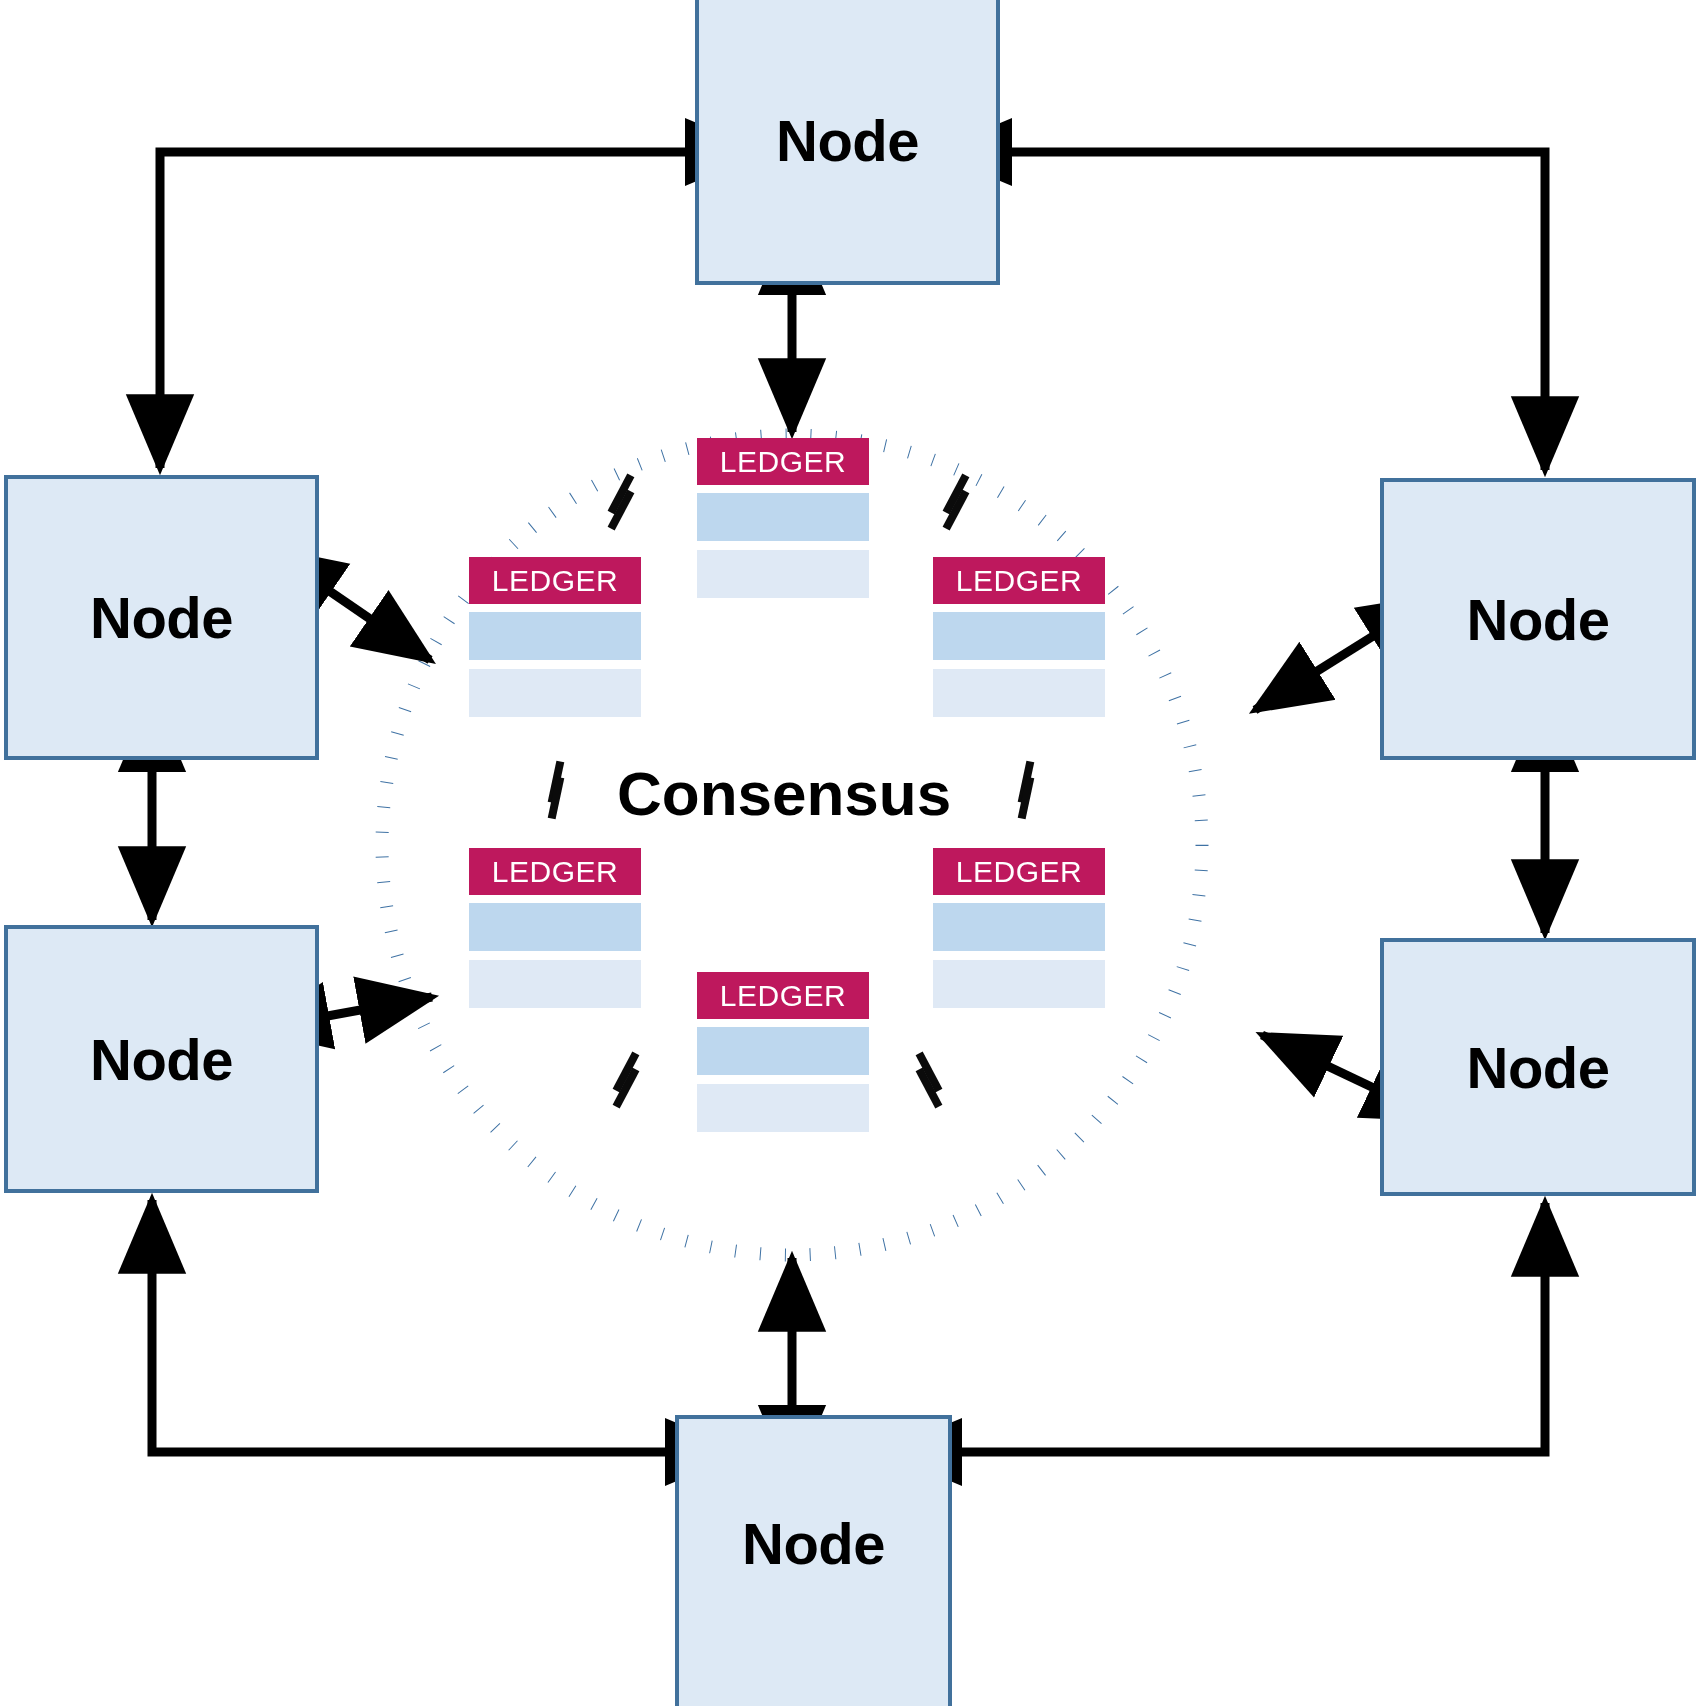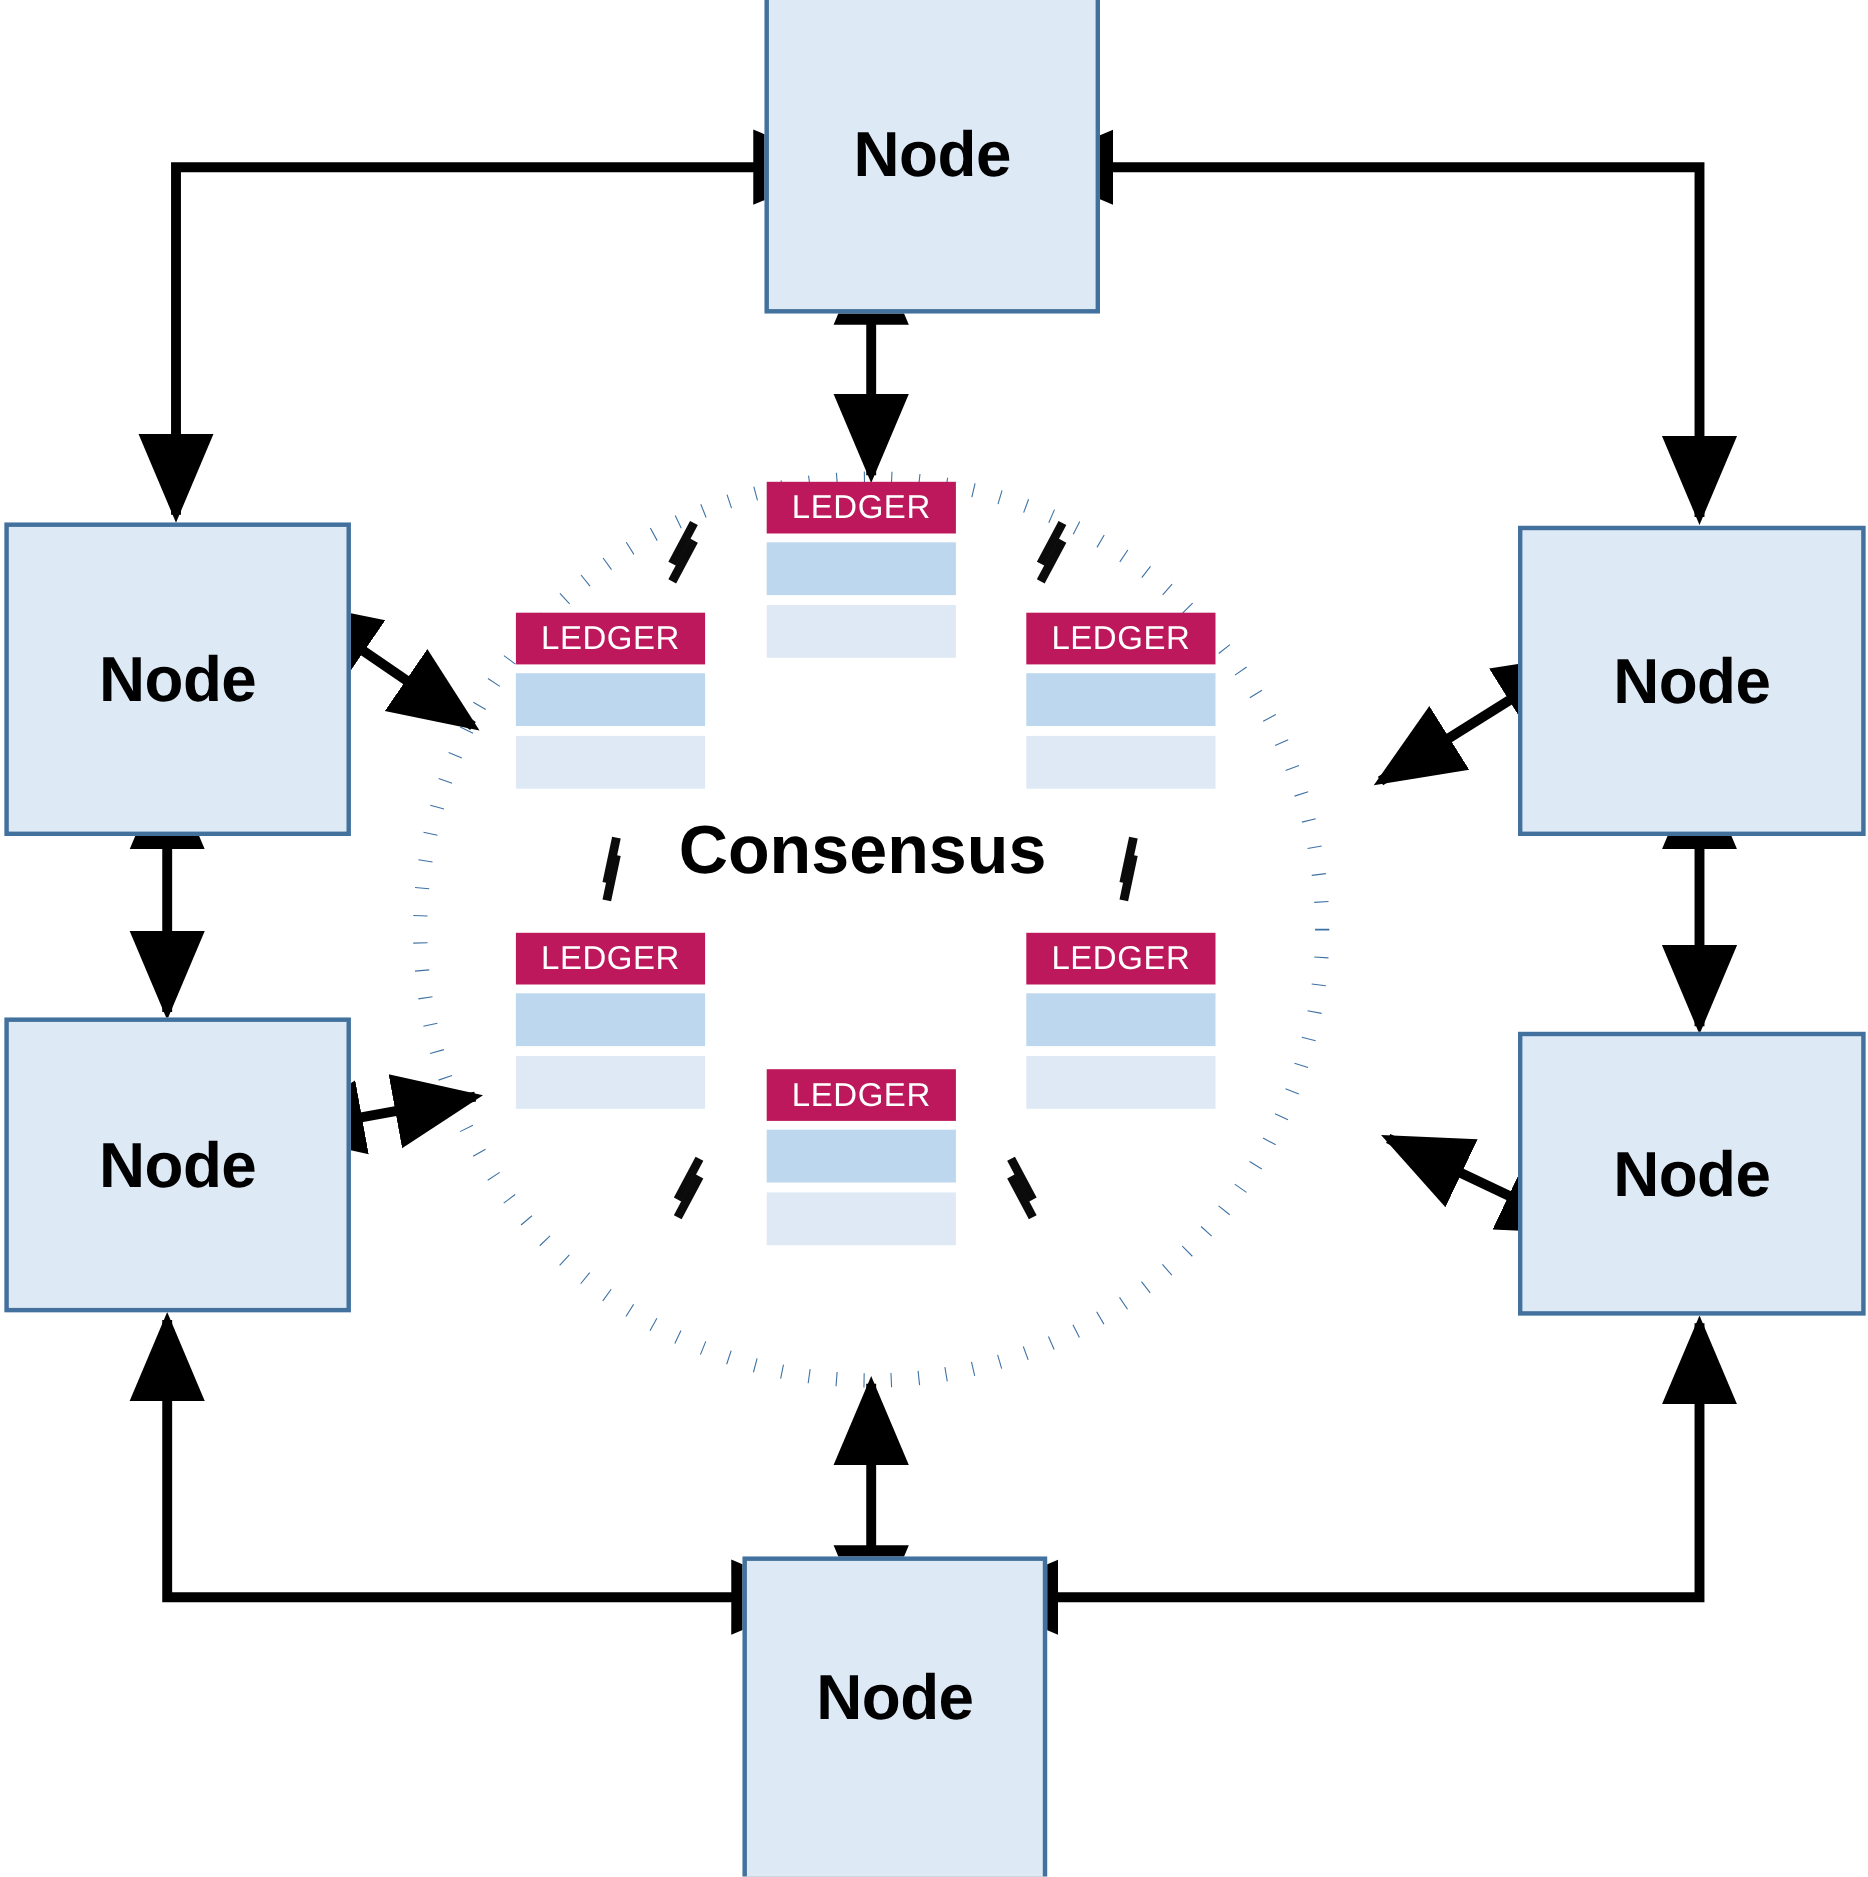--- a/index.html
+++ b/index.html
@@ -171,15 +171,15 @@
   </div>
   <div class="eq" style="left:605px;top:1058px;">
     <span class="a" style="transform:rotate(-62deg);"></span>
     <span class="b" style="transform:rotate(-62deg);"></span>
   </div>
   <div class="eq" style="left:908px;top:1058px;">
     <span class="a" style="transform:rotate(62deg);"></span>
     <span class="b" style="transform:rotate(62deg);"></span>
   </div>
 
-  <div class="consensus" style="left:617px;top:738px;">Consensus</div>
+  <div class="consensus" style="left:617px;top:758px;">Consensus</div>
 
 </div>
 
 </body></html>

